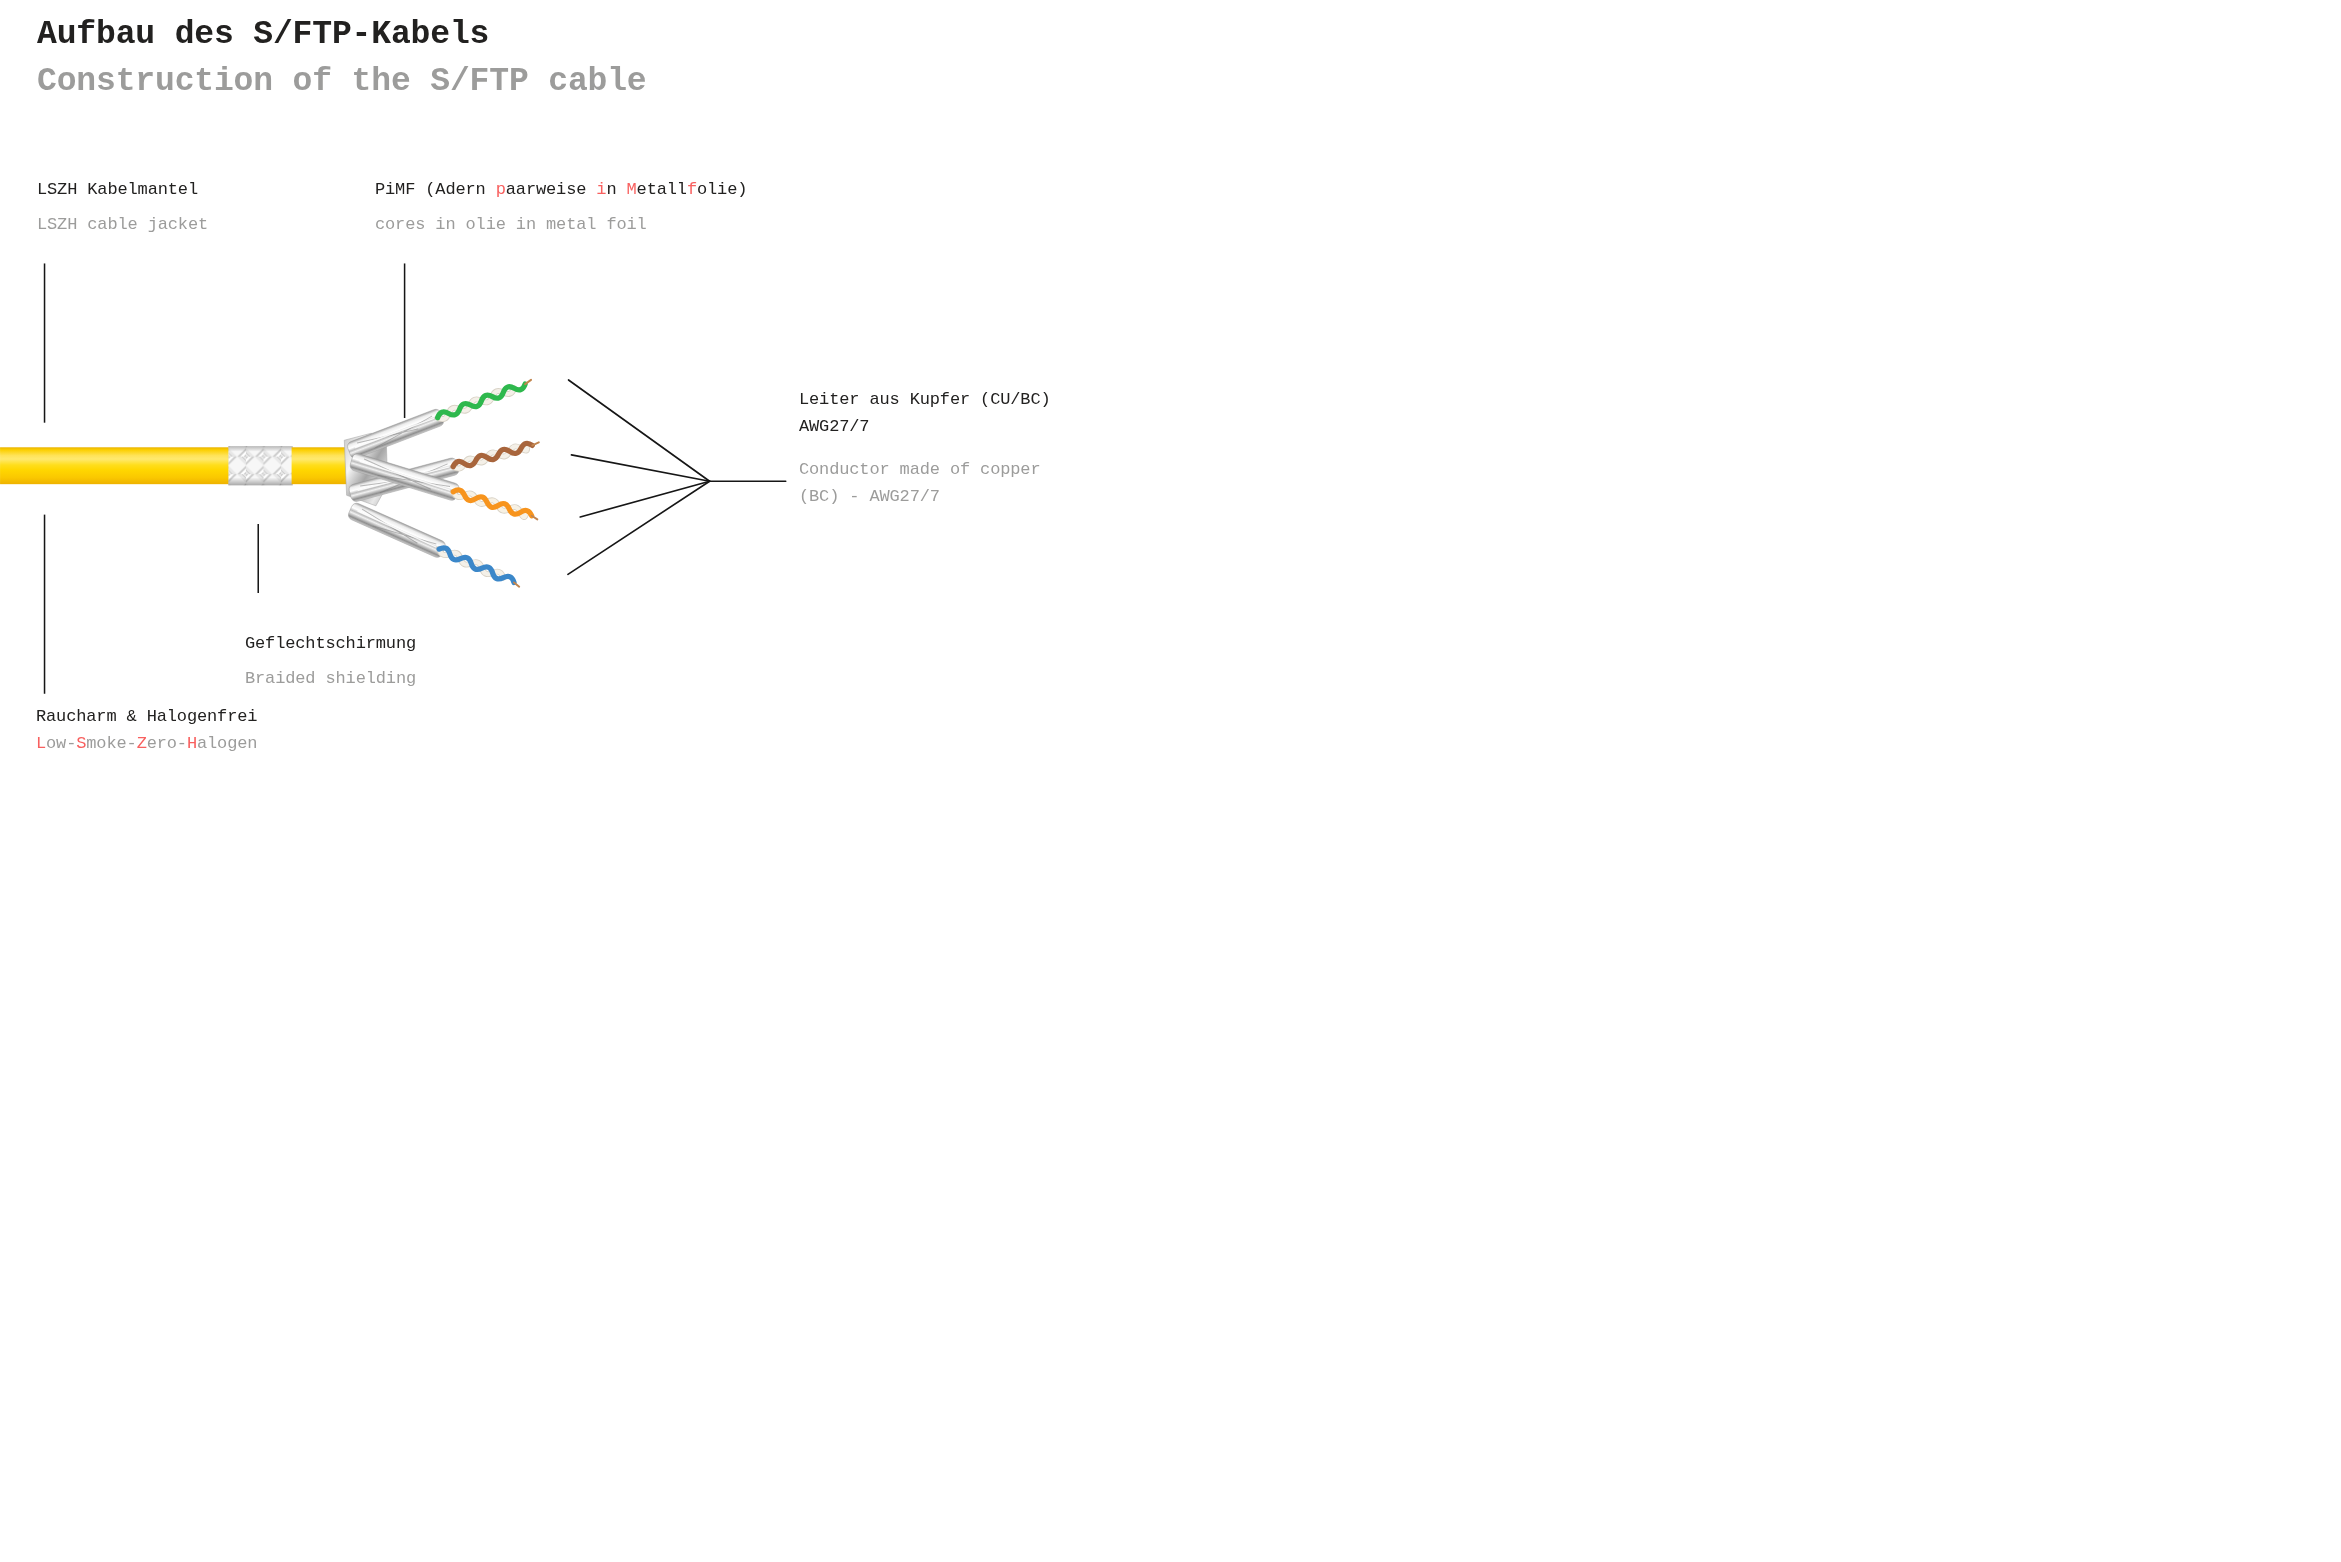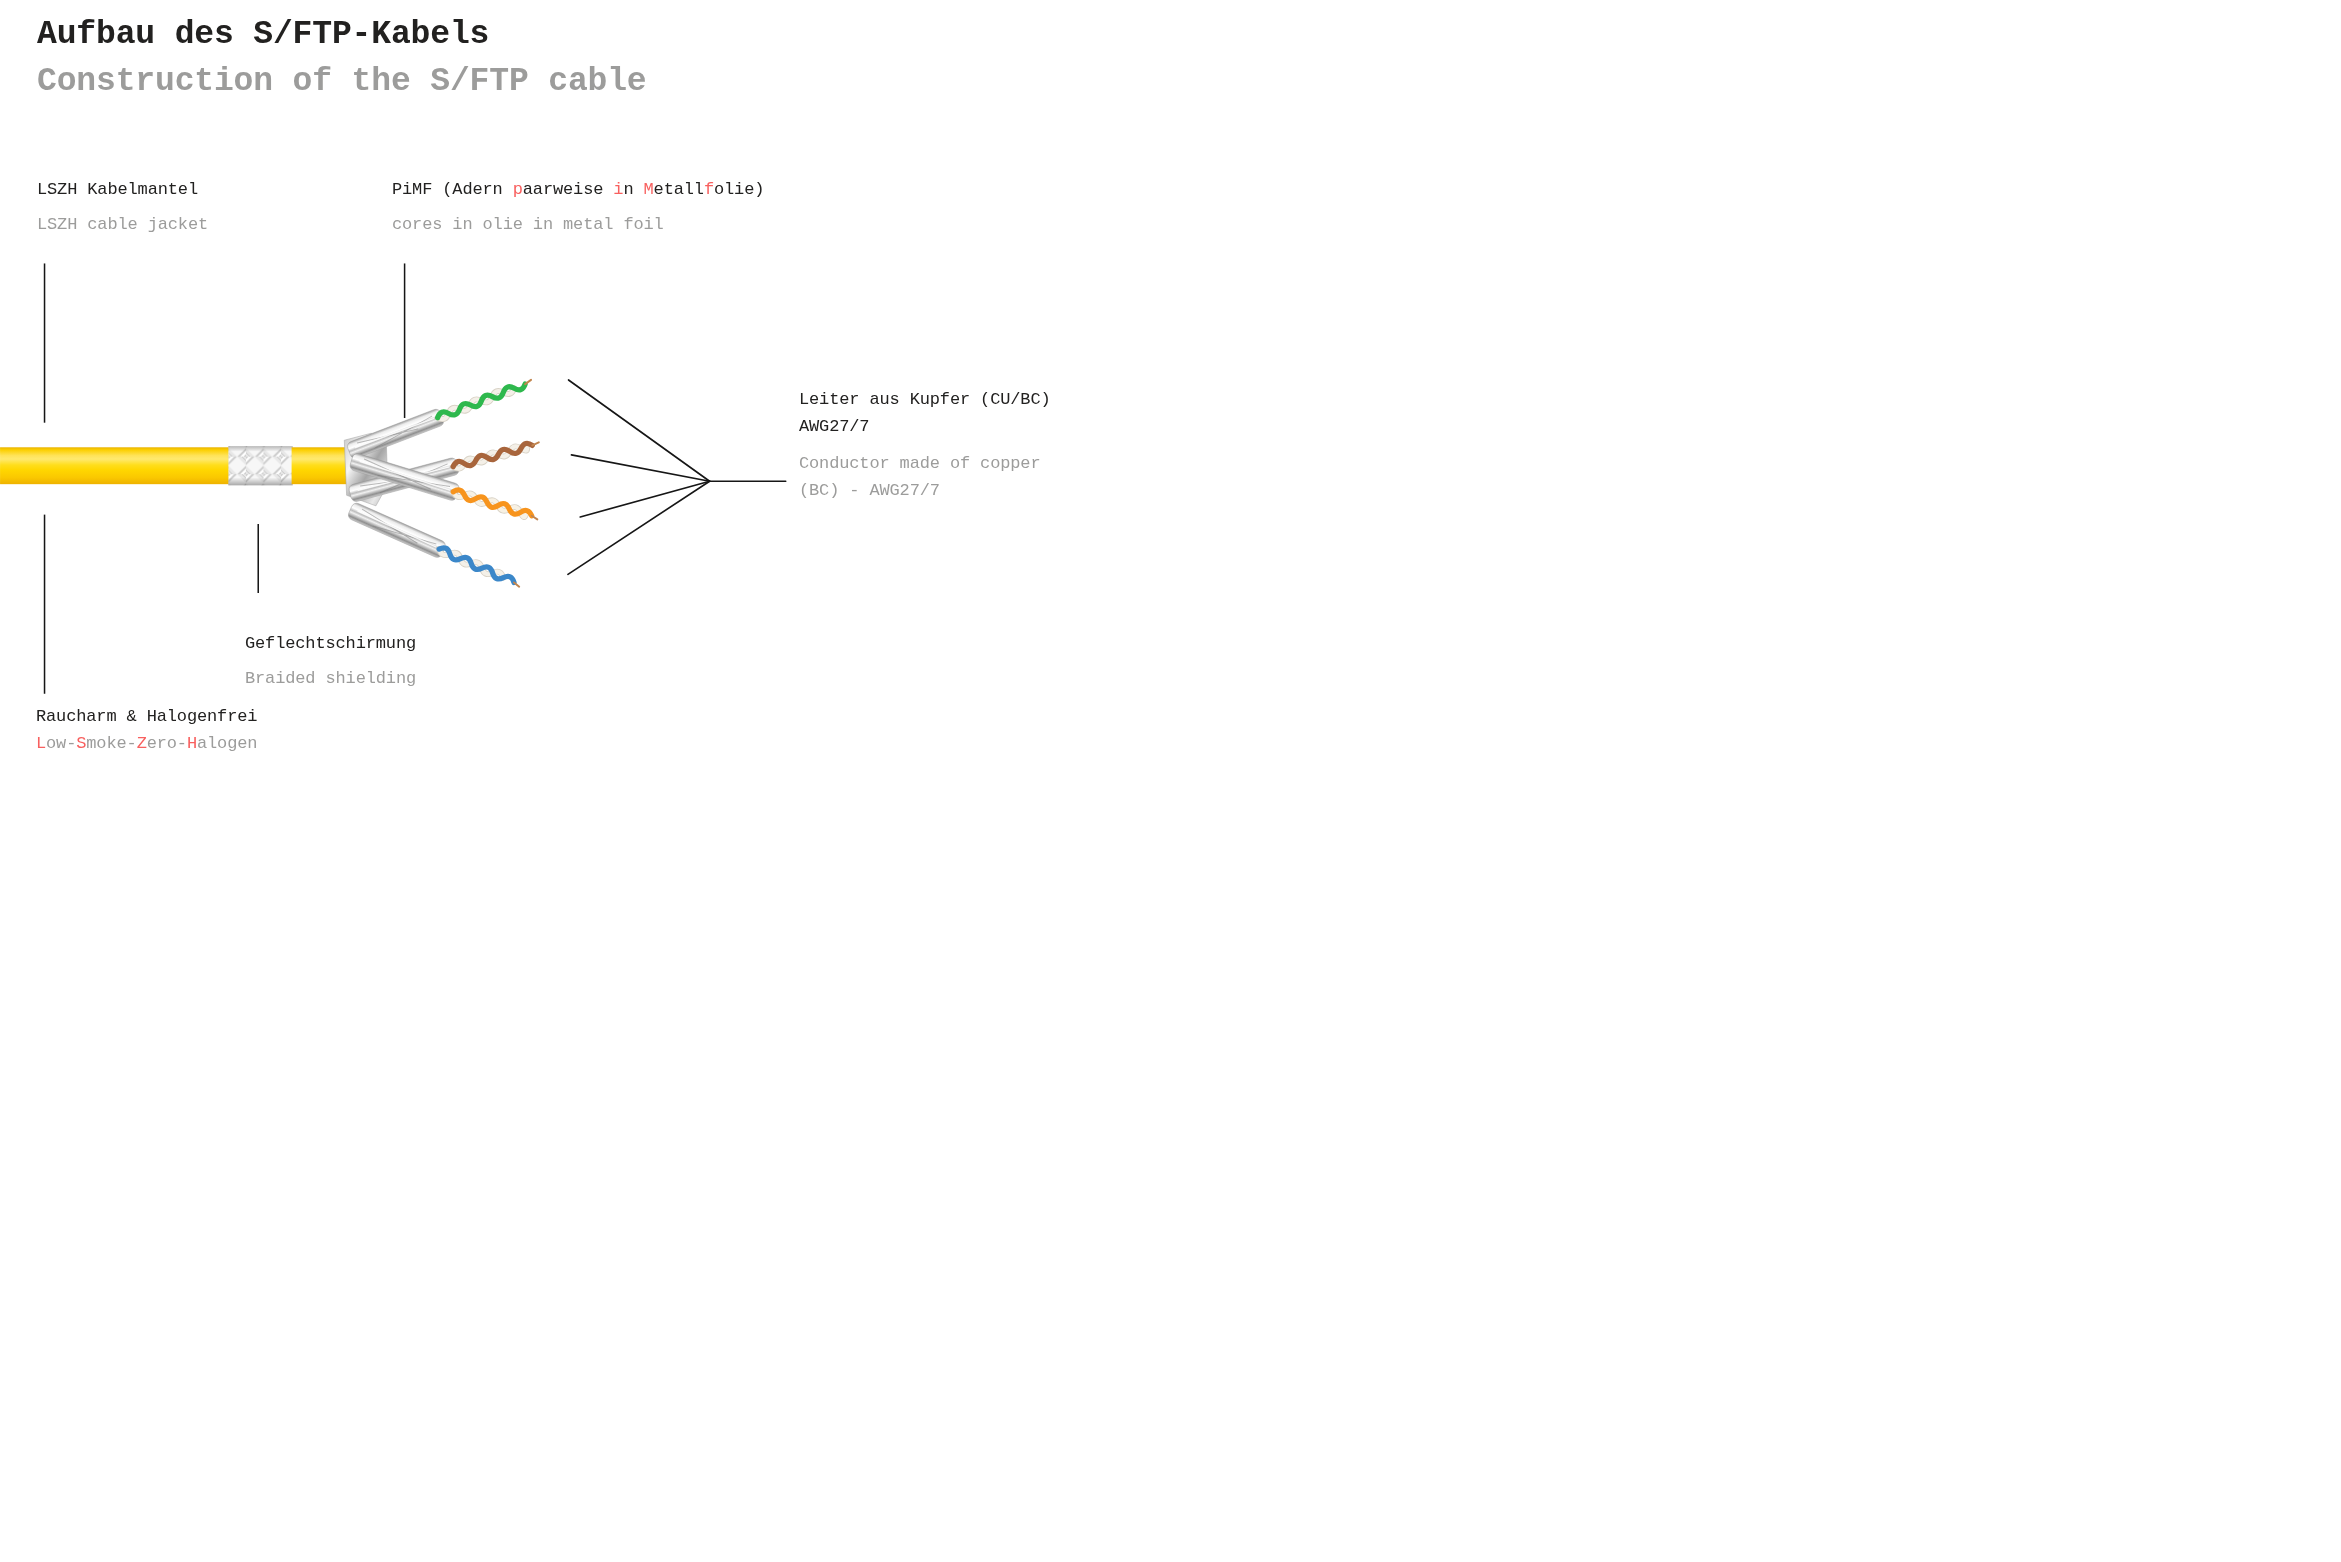--- a/index.html
+++ b/index.html
@@ -12,25 +12,25 @@
     letter-spacing:-0.015em;
   }
   svg.illustration{position:absolute;inset:0;width:1171px;height:781px;}
   .heading{position:absolute;left:37px;top:10.5px;line-height:47px;font-size:33px;font-weight:700;}
   .heading .de{color:var(--dark);}
   .heading .en{color:var(--gray);}
   .label{position:absolute;font-size:17px;line-height:35px;white-space:nowrap;}
   .label .de{color:var(--dark);}
   .label .en{color:var(--gray);}
   .label-jacket{left:37px;top:172px;}
-  .label-pimf{left:392px;top:172px;}
+  .label-pimf{left:375px;top:172px;}
   .label-braid{left:245px;top:596px;margin-top:30px;}
   .label-lszh{left:36px;top:703px;line-height:27px;}
   .label-conductor{left:799px;top:386px;line-height:27px;}
-  .label-conductor .en-block{margin-top:10px;}
+  .label-conductor .en-block{margin-top:16px;}
 </style>
 </head>
 <body>
 
 <div class="canvas">
 
   <svg class="illustration" viewBox="0 0 2000 1334" xmlns="http://www.w3.org/2000/svg">
     <defs>
       <linearGradient id="jacketGrad" x1="0" y1="0" x2="0" y2="1">
         <stop offset="0" stop-color="#e9b300"></stop>

